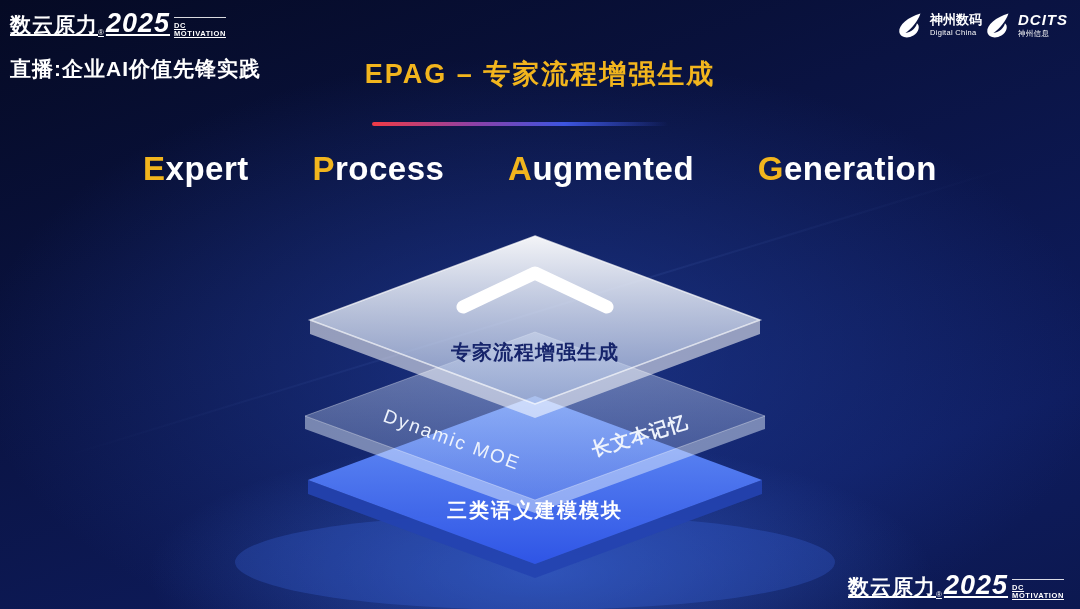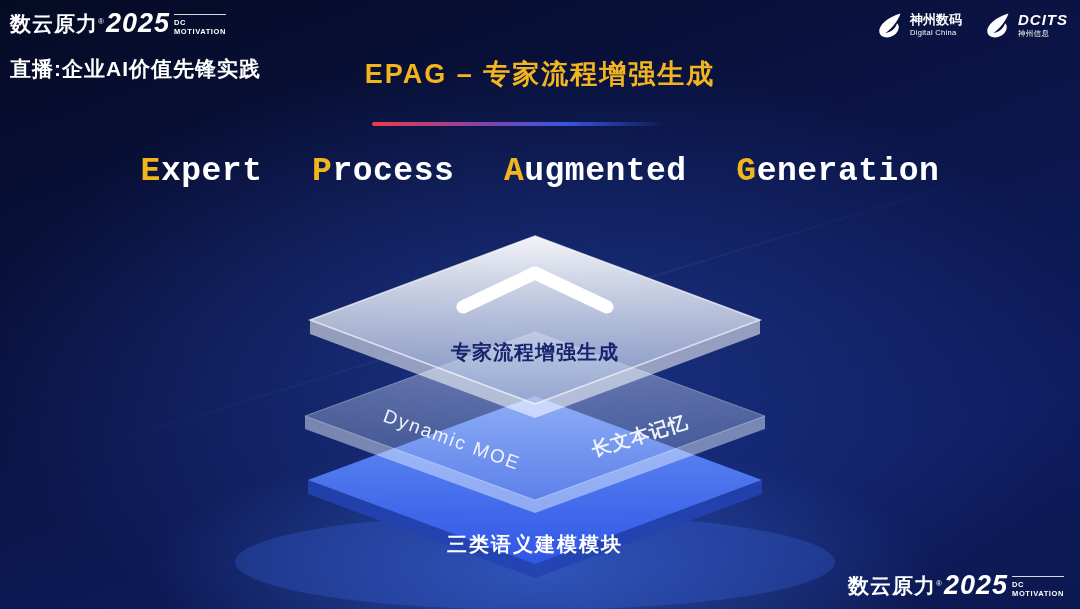--- a/index.html
+++ b/index.html
@@ -17,64 +17,64 @@
       linear-gradient(160deg, #050a24 0%, #0a1342 38%, #0e1c5e 78%, #0c1850 100%);
   }
 
   .streak {
     position: absolute; width: 1000px; height: 2px; left: 40px; top: 310px;
     background: linear-gradient(90deg, rgba(120,160,255,0), rgba(120,160,255,0.10), rgba(120,160,255,0));
     transform: rotate(-17deg);
   }
 
   
-  .brand { position: absolute; display: flex; align-items: center; color: #fff; white-space: nowrap; }
+  .brand { position: absolute; display: flex; align-items: flex-end; color: #fff; white-space: nowrap; text-decoration: underline; }
   .brand-header { left: 10px; top: 8px; }
   .brand-footer { right: 16px; bottom: 8px; }
   .brand-name { font-size: 21px; font-weight: bold; letter-spacing: 1px; }
   .brand-reg { font-size: 8px; vertical-align: top; position: relative; top: -2px; }
   .brand-year { font-size: 27px; font-weight: bold; font-style: italic; margin-left: 2px; letter-spacing: 1px; }
   .brand-sub { display: flex; flex-direction: column; font-size: 7.5px; font-weight: bold; line-height: 1.15; margin-left: 4px; margin-top: 3px; letter-spacing: 0.6px; border-top: 1px solid rgba(255,255,255,0.85); padding-top: 4px; }
 
   
   .live-label {
     position: absolute; left: 10px; top: 55px;
     font-size: 21px; font-weight: bold; letter-spacing: 1px;
   }
   .slide-title {
     position: absolute; top: 56px; left: 50%; transform: translateX(-50%);
     color: #f2b51d; font-size: 27px; font-weight: bold; letter-spacing: 2px; white-space: nowrap;
   }
-  .partners { position: absolute; right: 12px; top: 10px; display: flex; gap: 20px; align-items: center; }
+  .partners { position: absolute; right: 12px; top: 10px; display: flex; align-items: center; }
   .partner { display: flex; align-items: center; gap: 6px; }
   .swoosh svg { width: 30px; height: 30px; display: block; }
   .partner-text { display: flex; flex-direction: column; }
   .partner-name { font-size: 13px; font-weight: bold; line-height: 1.1; }
   .partner-sub { font-size: 7.5px; line-height: 1.2; margin-top: 1px; letter-spacing: 0.3px; }
   .partner.dcits .partner-name { font-style: italic; font-size: 15px; letter-spacing: 1px; }
 
   
   .divider {
     position: absolute; left: 372px; top: 122px; width: 296px; height: 4px; border-radius: 2px;
     background: linear-gradient(90deg, #ef3b46 0%, #8b41a8 35%, #3c55e0 65%, rgba(30,60,160,0) 100%);
   }
   .en-title {
     position: absolute; top: 150px; left: 50%; transform: translateX(-50%);
     margin: 0; font-size: 33px; font-weight: 600; letter-spacing: 0.5px; white-space: nowrap; color: #ffffff;
   }
-  .en-title .word { margin: 0 20px; font-family: Liberation Mono, monospace; }
+  .en-title .word { margin: 0 27px; }
   .en-title .cap { color: #f2b51d; }
 
   
   .stack { position: absolute; left: 0; top: 0; }
   .layer-label { position: absolute; transform: translate(-50%, -50%); white-space: nowrap; }
   .label-top { left: 535px; top: 352px; color: #16246b; font-weight: bold; font-size: 20px; letter-spacing: 1px; }
   .label-mid-left { left: 452px; top: 440px; transform: translate(-50%,-50%) rotate(20deg); color: #eef3fc; font-size: 19px; letter-spacing: 2px; }
   .label-mid-right { left: 640px; top: 436px; transform: translate(-50%,-50%) rotate(-17deg); color: #eef3fc; font-size: 19px; font-weight: bold; letter-spacing: 1px; }
-  .label-bottom { left: 535px; top: 544px; color: #ffffff; font-weight: bold; font-size: 20px; letter-spacing: 2px; }
+  .label-bottom { left: 535px; top: 510px; color: #ffffff; font-weight: bold; font-size: 20px; letter-spacing: 2px; }
 </style>
 </head>
 <body>
 
 <div class="slide">
 
   <div class="streak"></div>
 
   <div class="brand brand-header">
     <span class="brand-name">数云原力</span>

